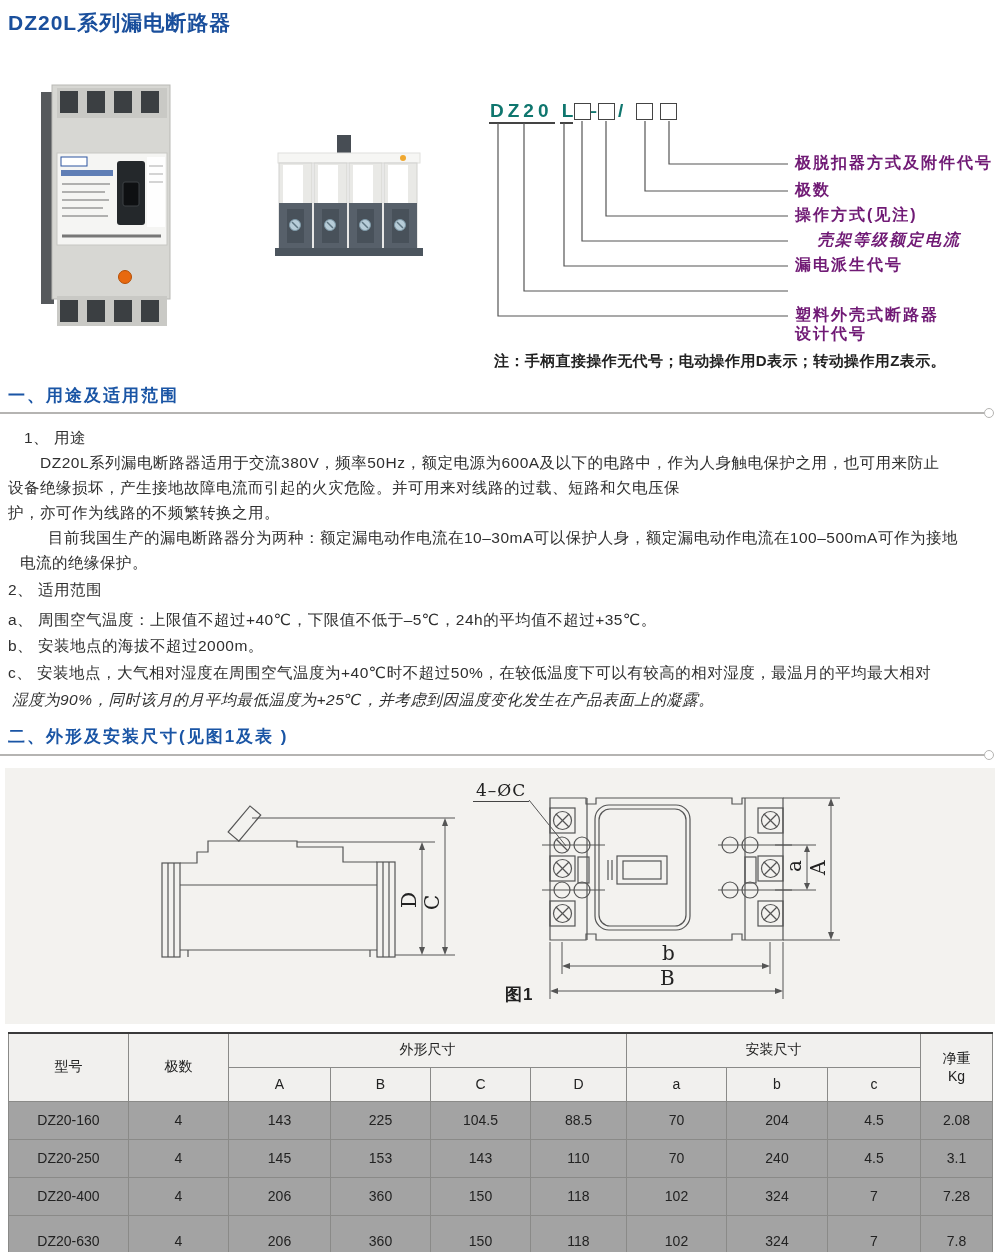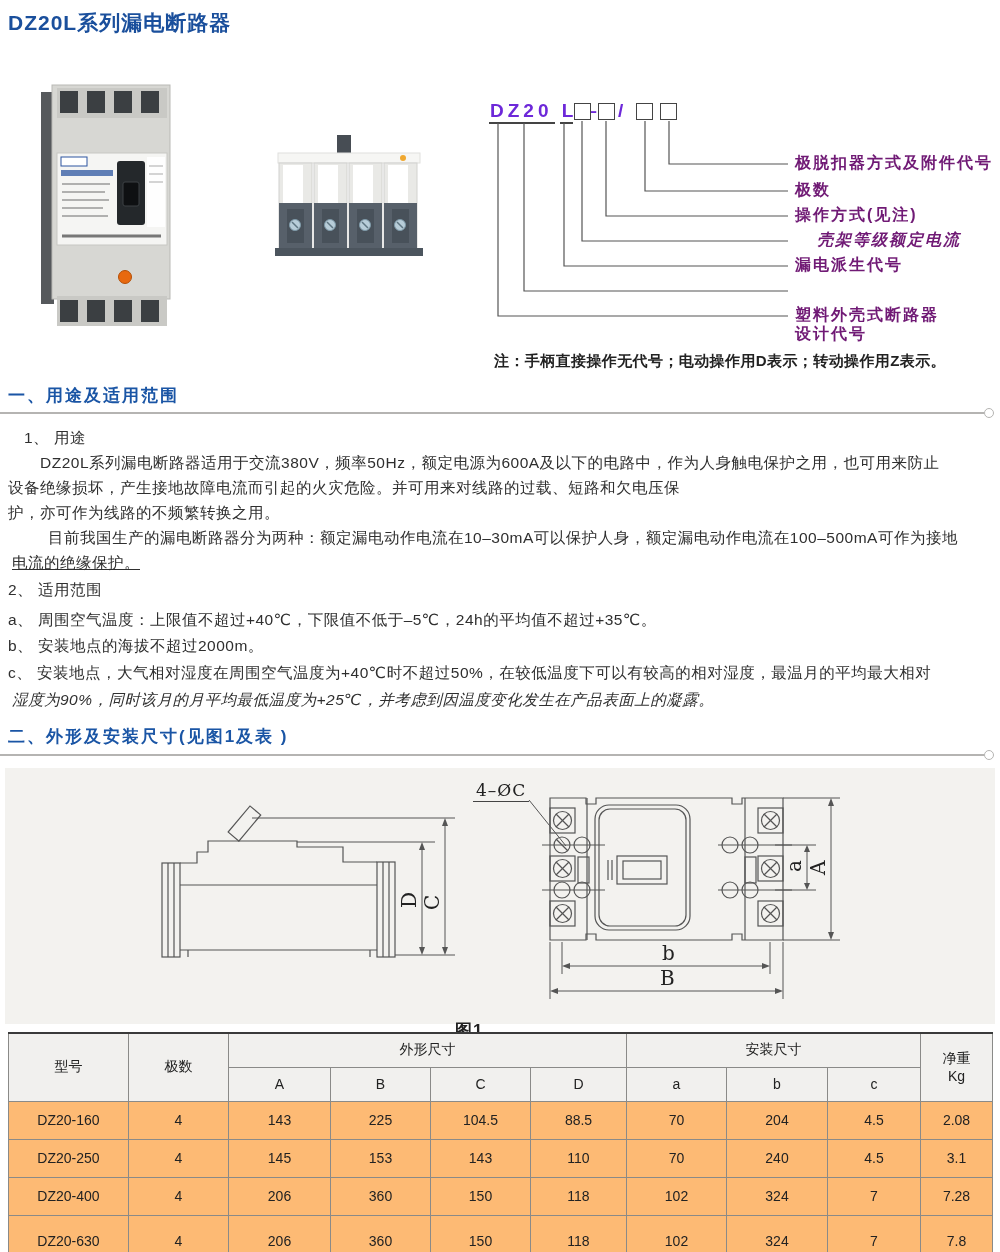--- a/index.html
+++ b/index.html
@@ -9,34 +9,34 @@
     color:#333;overflow:hidden;
   }
   .abs{position:absolute;}
   .page-title{font-size:21px;font-weight:bold;color:#1a4f9c;letter-spacing:1px;}
   .sec-head{font-size:17px;font-weight:bold;color:#1a55a5;letter-spacing:2px;}
   .divider{height:2px;background:#b5b4b2;}
   .divider-dot{width:8px;height:8px;border:1.5px solid #b5b4b2;border-radius:50%;background:#fff;}
   .body-line{font-size:15.5px;color:#2f2f2f;letter-spacing:0.5px;white-space:nowrap;}
   .indent{padding-left:32px;}
   .note-line{font-size:15px;font-weight:bold;color:#222;letter-spacing:0.4px;white-space:nowrap;}
-  .code-text{font-size:19px;font-weight:bold;color:#6d28d9;letter-spacing:4px;white-space:nowrap;}
+  .code-text{font-size:19px;font-weight:bold;color:#0f766e;letter-spacing:4px;white-space:nowrap;}
   .code-box{width:15px;height:15px;border:1.6px solid #444;background:#fff;}
   .code-underline{height:1.6px;background:#444;}
   .diag-label{font-size:16px;font-weight:600;color:#701a75;letter-spacing:2px;white-space:nowrap;}
   .panel{background:#f3f2ef;}
   .fig-caption{font-size:17px;font-weight:bold;color:#222;letter-spacing:1px;}
   .hole-label{font-family:"DejaVu Serif","Liberation Serif",serif;font-size:17px;color:#222;
     border-bottom:1.3px solid #444;padding:0 3px 1px 3px;letter-spacing:1px;}
   table.spec{border-collapse:collapse;table-layout:fixed;width:984px;
     border-top:2px solid #3a3a3a;border-bottom:3px solid #222;}
   table.spec td,table.spec th{border:1px solid #8a8a88;text-align:center;vertical-align:middle;
     font-size:14px;color:#222;font-weight:normal;}
   table.spec th{background:#f1f0ee;}
-  table.spec td{background:#fdba74;}
+  table.spec td{background:#a3a3a3;}
   .tl{stroke:#555;stroke-width:1.2;fill:none;}
   .dim{stroke:#555;stroke-width:1;fill:none;}
   .dimtxt{font-family:"DejaVu Serif","Liberation Serif",serif;font-size:20px;fill:#222;}
 </style>
 </head>
 <body>
 
 <div class="abs page-title" style="left:8px;top:9px;">DZ20L系列漏电断路器</div>
 
 <div class="abs" style="left:5px;top:58px;width:210px;height:294px;background:linear-gradient(135deg,#ebebე9 0%,#ececea 0%,#fbfbfa 100%);">
@@ -138,21 +138,21 @@
 
 <div class="abs sec-head" style="left:8px;top:384px;">一、用途及适用范围</div>
 <div class="abs divider" style="left:0;top:412px;width:984px;"></div>
 <div class="abs divider-dot" style="left:984px;top:408px;"></div>
 
 <div class="abs body-line" style="left:24px;top:428px;">1、 用途</div>
 <div class="abs body-line indent" style="left:8px;top:453px;">DZ20L系列漏电断路器适用于交流380V，频率50Hz，额定电源为600A及以下的电路中，作为人身触电保护之用，也可用来防止</div>
 <div class="abs body-line" style="left:8px;top:478px;">设备绝缘损坏，产生接地故障电流而引起的火灾危险。并可用来对线路的过载、短路和欠电压保</div>
 <div class="abs body-line" style="left:8px;top:503px;">护，亦可作为线路的不频繁转换之用。</div>
 <div class="abs body-line indent" style="left:16px;top:528px;">目前我国生产的漏电断路器分为两种：额定漏电动作电流在10–30mA可以保护人身，额定漏电动作电流在100–500mA可作为接地</div>
-<div class="abs body-line" style="left:12px;top:553px;text-decoration:underline;">电流的绝缘保护。</div>
+<div class="abs body-line" style="left:20px;top:553px;">电流的绝缘保护。</div>
 <div class="abs body-line" style="left:8px;top:580px;">2、 适用范围</div>
 <div class="abs body-line" style="left:8px;top:610px;">a、 周围空气温度：上限值不超过+40℃，下限值不低于–5℃，24h的平均值不超过+35℃。</div>
 <div class="abs body-line" style="left:8px;top:636px;">b、 安装地点的海拔不超过2000m。</div>
 <div class="abs body-line" style="left:8px;top:663px;">c、 安装地点，大气相对湿度在周围空气温度为+40℃时不超过50%，在较低温度下可以有较高的相对湿度，最温月的平均最大相对</div>
 <div class="abs body-line" style="left:12px;top:690px;font-style:italic;">湿度为90%，同时该月的月平均最低温度为+25℃，并考虑到因温度变化发生在产品表面上的凝露。</div>
 
 <div class="abs sec-head" style="left:8px;top:725px;">二、外形及安装尺寸(见图1及表  )</div>
 <div class="abs divider" style="left:0;top:754px;width:984px;"></div>
 <div class="abs divider-dot" style="left:984px;top:750px;"></div>
 
@@ -260,21 +260,21 @@
     <path d="M42,186 l8,-3 l0,6 z M250,186 l-8,-3 l0,6 z" fill="#555"></path>
     <text class="dimtxt" x="142" y="180">b</text>
 
     <line x1="30" y1="162" x2="30" y2="219" class="dim"></line>
     <line x1="263" y1="162" x2="263" y2="219" class="dim"></line>
     <line x1="34" y1="211" x2="259" y2="211" class="dim"></line>
     <path d="M30,211 l8,-3 l0,6 z M263,211 l-8,-3 l0,6 z" fill="#555"></path>
     <text class="dimtxt" x="140" y="205">B</text>
   </svg>
 
-  <div class="abs fig-caption" style="left:450px;top:215px;margin-top:36px;">图1</div>
+  <div class="abs fig-caption" style="left:500px;top:215px;">图1</div>
 </div>
 
 <table class="spec abs" style="left:8px;top:1032px;">
   <colgroup>
     <col style="width:120px">
       <col style="width:100px">
       <col style="width:102px">
       <col style="width:100px">
     <col style="width:100px">
       <col style="width:96px">

